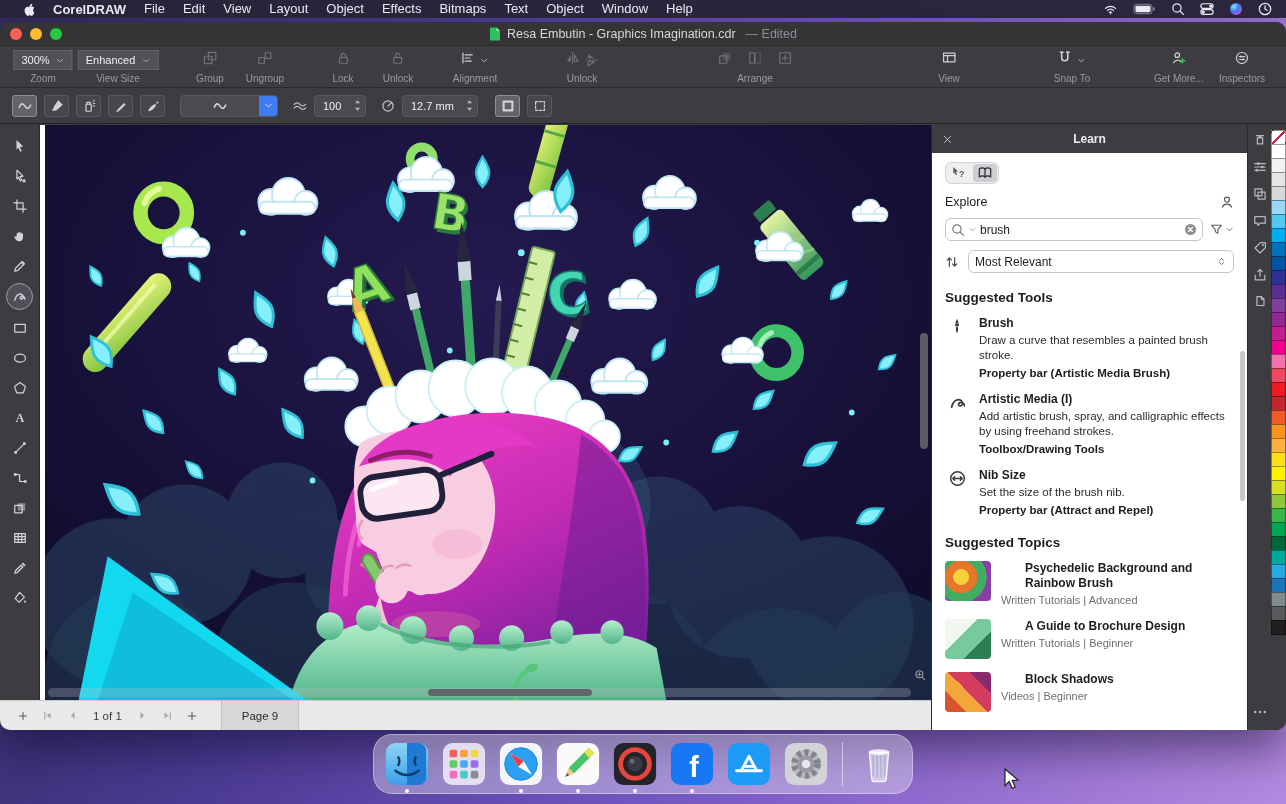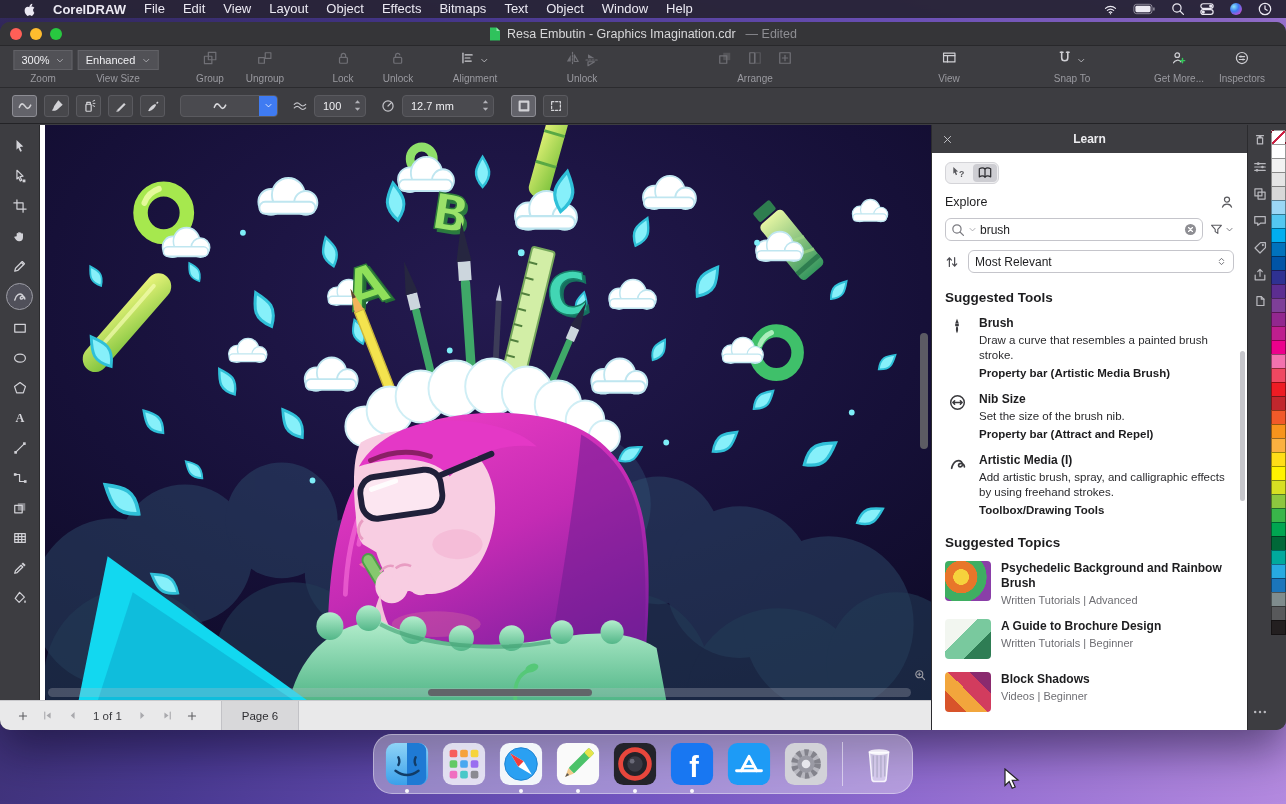--- a/index.html
+++ b/index.html
@@ -89,21 +89,21 @@
   .tool-entry{display:flex;gap:10px;margin-bottom:11px;}
   .ticon{width:24px;flex:0 0 auto;color:#3a3a3e;display:flex;justify-content:center;padding-top:2px;}
   .t-title{font-weight:bold;font-size:12px;margin-bottom:3px;}
   .t-desc{font-size:11.5px;line-height:15px;color:#2b2b2e;}
   .t-loc{font-size:11.5px;font-weight:bold;margin-top:3px;line-height:15px;}
   .topic{display:flex;gap:10px;margin-bottom:13px;align-items:flex-start;}
   .thumb{width:46px;height:40px;border-radius:4px;flex:0 0 auto;}
   .thumb-0{background:radial-gradient(circle at 35% 40%,#f6d23c 0 20%,#e8762a 21% 42%,#3fae62 43% 66%,#8a3fa8 67% 100%);}
   .thumb-1{background:linear-gradient(135deg,#f2f6f0 0 38%,#79c99e 38% 68%,#2e7d54 68% 100%);}
   .thumb-2{background:linear-gradient(45deg,#d8542a 0 25%,#f2a63c 25% 50%,#d23c5e 50% 75%,#8a2a6e 75% 100%);}
-  .topic-title{font-size:12px;font-weight:bold;line-height:15px;}
+  .topic-title{font-size:12px;font-weight:bold;line-height:15px;margin-left:24px;}
   .topic-meta{font-size:11px;color:#6e6e73;margin-top:3px;}
   .panel-scroll{position:absolute;right:2px;top:198px;width:5px;height:150px;background:#c7c7cc;border-radius:3px;}
   .docker{width:24px;background:#3d3d41;border-left:1px solid #2b2b2e;display:flex;flex-direction:column;align-items:center;padding-top:8px;gap:13px;color:#b8b8bd;position:relative;}
   .dk-icon{display:flex;}
   .docker .more{position:absolute;bottom:7px;left:50%;transform:translateX(-50%);}
   .palette{flex:1;background:#3d3d41;display:flex;flex-direction:column;align-items:center;padding-top:6px;}
   .swatch{width:15px;height:15px;border:1px solid rgba(0,0,0,0.4);margin-top:-1px;flex:0 0 auto;}
   .swatch.none{background:linear-gradient(135deg,#fff 45%,#c24 45%,#c24 55%,#fff 55%);}
   
   .dock{position:absolute;left:50%;transform:translateX(-50%);bottom:10px;height:60px;
@@ -418,21 +418,21 @@
               <path d="M1,9.5h6L4,13z"></path>
             </svg>
           </span>
       </div>
       <span class="pb-glyph">
           <svg width="14" height="14" viewBox="0 0 16 16" fill="none" stroke="currentColor" stroke-width="1.4" stroke-linecap="round" stroke-linejoin="round">
             <circle cx="8" cy="8" r="5.8"></circle>
             <path d="M8,8L12.2,3.8"></path>
           </svg>
         </span>
-      <div class="field" style="width:92px">
+      <div class="field" style="width:76px">
         <span style="flex:1">12.7 mm</span>
           <span class="spin">
             <svg width="7" height="13" viewBox="0 0 8 14" fill="currentColor">
               <path d="M4,1 7,4.5 1,4.5z"></path>
               <path d="M1,9.5h6L4,13z"></path>
             </svg>
           </span>
       </div>
       <div class="nib-btn active" style="margin-left:10px">
           <svg width="14" height="14" viewBox="0 0 16 16" fill="none" stroke="currentColor" stroke-width="1.4" stroke-linecap="round" stroke-linejoin="round">
@@ -878,21 +878,21 @@
                 <path d="M12,3v10" stroke-width="1.6"></path>
                 <path d="M3.5,3.5 9.5,8l-6,4.5z" fill="currentColor" stroke="none"></path>
               </svg>
             </span>
           <span class="nav-btn">
               <svg width="12" height="12" viewBox="0 0 16 16" fill="none" stroke="currentColor" stroke-width="1.4" stroke-linecap="round" stroke-linejoin="round">
                 <path d="M8,3.2v9.6M3.2,8h9.6"></path>
               </svg>
             </span>
           <div class="page-tab">
-              <span>Page 6</span>
+              <span>Page 9</span>
             </div>
         </div>
       </div>
 
       <div class="right-col">
         <div class="learn">
           <div class="learn-header">
             <span class="learn-close">
                 <svg width="11" height="11" viewBox="0 0 16 16" fill="none" stroke="currentColor" stroke-width="1.4" stroke-linecap="round" stroke-linejoin="round">
                   <path d="M3.5,3.5l9,9M12.5,3.5l-9,9"></path>
@@ -985,40 +985,40 @@
                   </div>
                   <div>
                     <div class="t-title">Brush</div>
                     <div class="t-desc">Draw a curve that resembles a painted brush stroke.</div>
                     <div class="t-loc">Property bar (Artistic Media Brush)</div>
                   </div>
                 </div>
                 <div class="tool-entry">
                   <div class="ticon">
                     <svg width="17" height="17" viewBox="0 0 16 16" fill="none" stroke="currentColor" stroke-width="1.4" stroke-linecap="round" stroke-linejoin="round">
+                      <path d="M2.5,12.5C4,5.5 9,4 11.5,6.2c2,1.8 1.4,4.8-0.9,4.9c-1.9,0.1-2.2-2.3-0.5-3c2.1-0.8 4.4,0.6 4.4,3" stroke-width="1.6"></path>
+                    </svg>
+                  </div>
+                  <div>
+                    <div class="t-title">Artistic Media (I)</div>
+                    <div class="t-desc">Add artistic brush, spray, and calligraphic effects by using freehand strokes.</div>
+                    <div class="t-loc">Toolbox/Drawing Tools</div>
+                  </div>
+                </div>
+                <div class="tool-entry">
+                  <div class="ticon">
+                    <svg width="17" height="17" viewBox="0 0 16 16" fill="none" stroke="currentColor" stroke-width="1.4" stroke-linecap="round" stroke-linejoin="round">
                       <circle cx="8" cy="8" r="6.4"></circle>
                       <path d="M3.6,8h8.8M3.6,8l1.7-1.7M3.6,8l1.7,1.7M12.4,8l-1.7-1.7M12.4,8l-1.7,1.7"></path>
                     </svg>
                   </div>
                   <div>
                     <div class="t-title">Nib Size</div>
                     <div class="t-desc">Set the size of the brush nib.</div>
                     <div class="t-loc">Property bar (Attract and Repel)</div>
-                  </div>
-                </div>
-                <div class="tool-entry">
-                  <div class="ticon">
-                    <svg width="17" height="17" viewBox="0 0 16 16" fill="none" stroke="currentColor" stroke-width="1.4" stroke-linecap="round" stroke-linejoin="round">
-                      <path d="M2.5,12.5C4,5.5 9,4 11.5,6.2c2,1.8 1.4,4.8-0.9,4.9c-1.9,0.1-2.2-2.3-0.5-3c2.1-0.8 4.4,0.6 4.4,3" stroke-width="1.6"></path>
-                    </svg>
-                  </div>
-                  <div>
-                    <div class="t-title">Artistic Media (I)</div>
-                    <div class="t-desc">Add artistic brush, spray, and calligraphic effects by using freehand strokes.</div>
-                    <div class="t-loc">Toolbox/Drawing Tools</div>
                   </div>
                 </div>
               </div>
             <div class="section-h">Suggested Topics</div>
             <div id="suggested-topics">
                 <div class="topic">
                   <div class="thumb thumb-0"></div>
                   <div>
                     <div class="topic-title">Psychedelic Background and Rainbow Brush</div>
                     <div class="topic-meta">Written Tutorials | Advanced</div>

